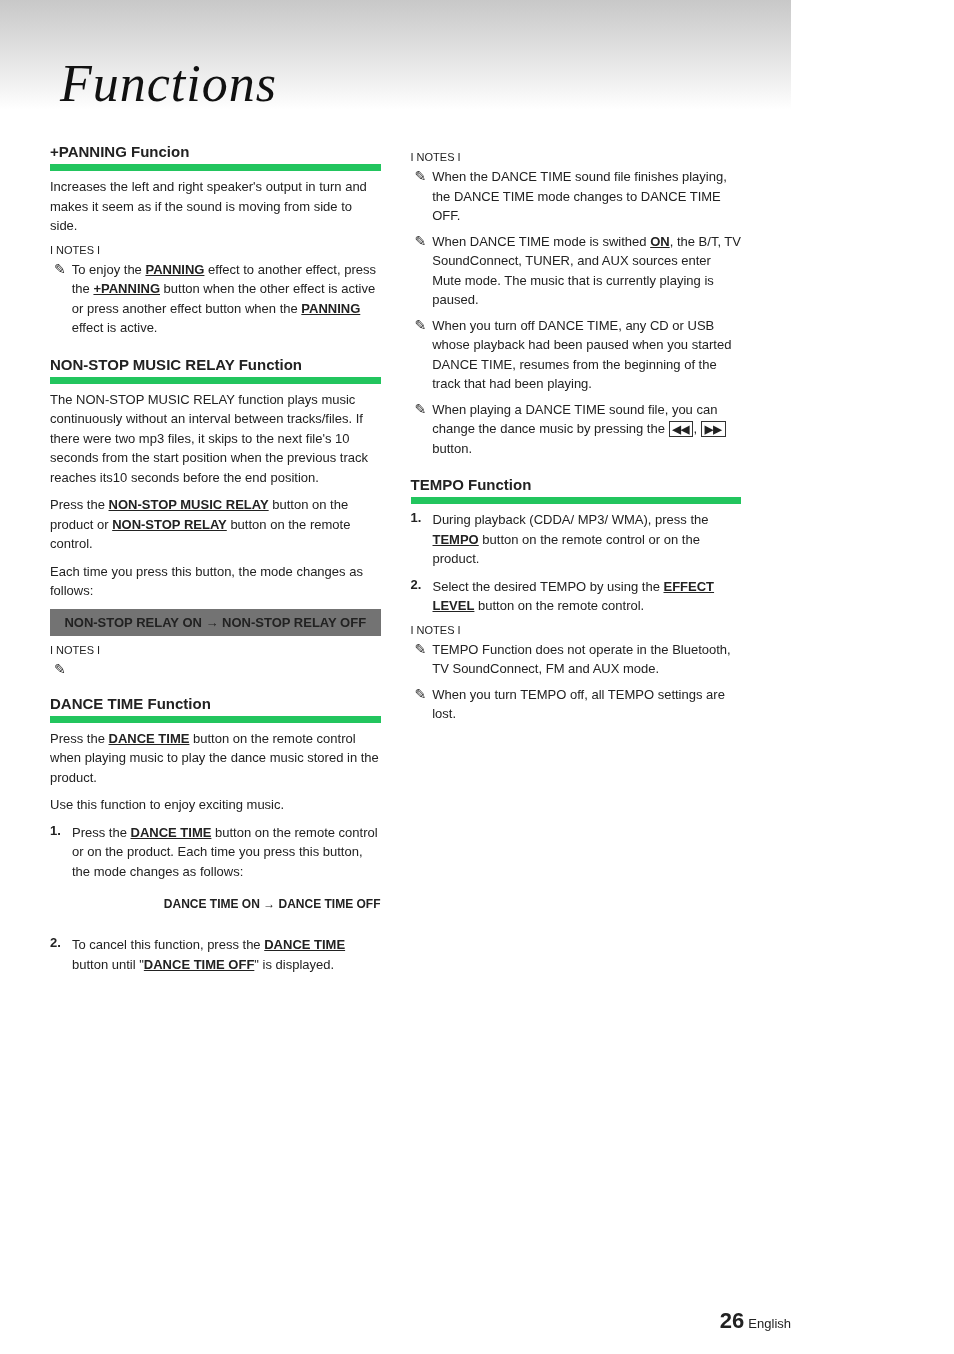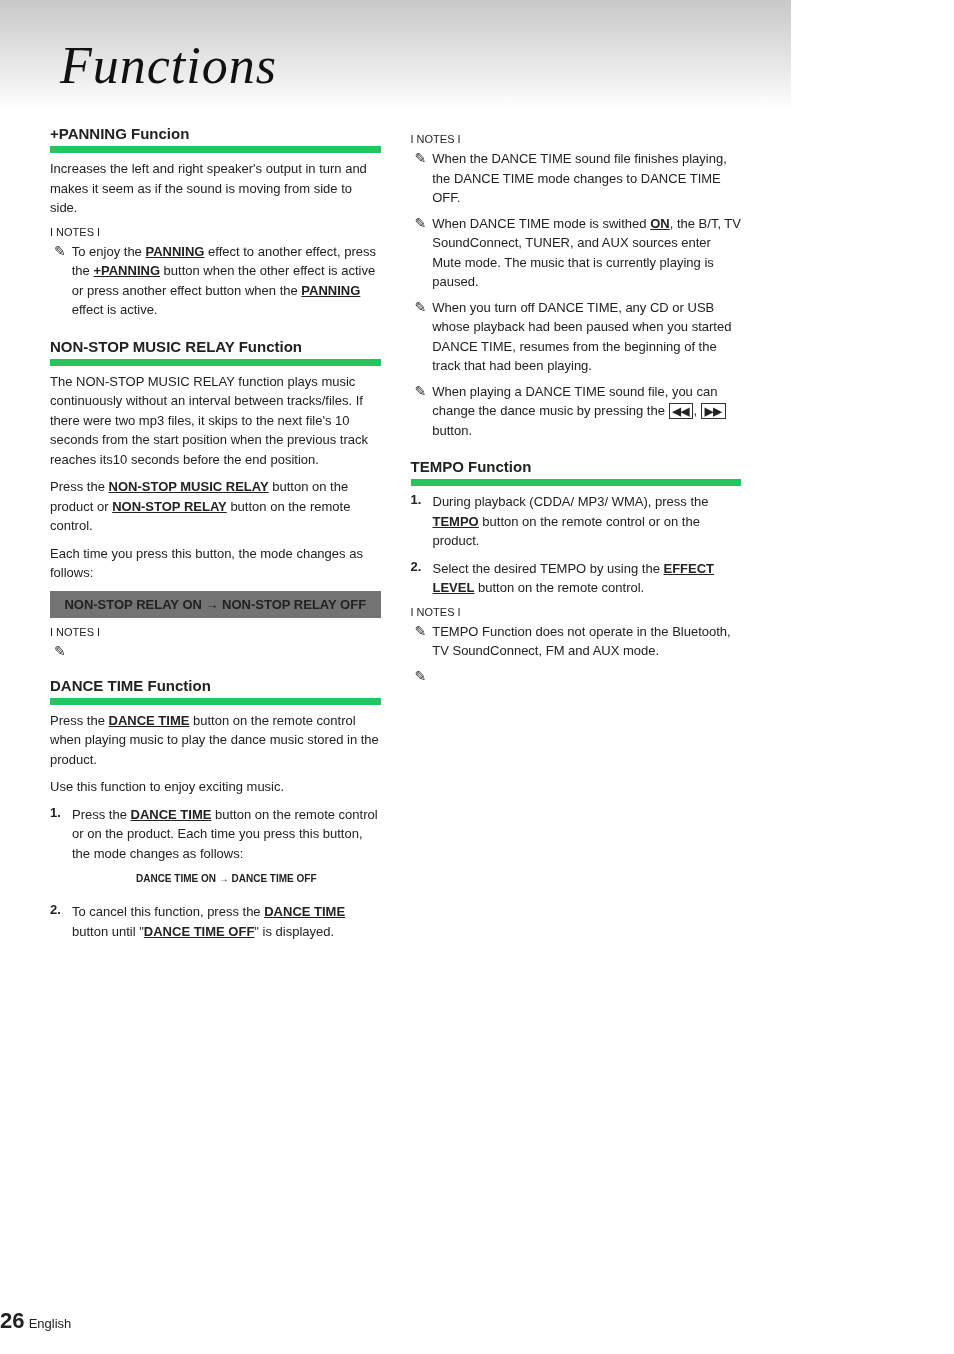--- a/index.html
+++ b/index.html
@@ -8,21 +8,21 @@
       min-height: 1354px;
       background: #ffffff;
       font-family: Arial, sans-serif;
       font-size: 13px;
       color: #222;
       position: relative;
     }
     .page {
       width: 791px;
       min-height: 1354px;
-      padding: 16px 50px 60px 50px;
+      padding: 34px 50px 60px 50px;
       position: relative;
     }
     
     .header-bar {
       position: absolute;
       top: 0; left: 0; right: 0;
       height: 110px;
       background: linear-gradient(to bottom, #c8c8c8 0%, #e8e8e8 60%, #ffffff 100%);
       z-index: 0;
     }
@@ -115,30 +115,30 @@
       font-weight: bold;
       min-width: 22px;
       margin-top: 0;
     }
     .numbered-item .item-text {
       font-size: 13px;
       line-height: 1.5;
     }
     .dance-time-relay {
       font-weight: bold;
-      text-align: center;
-      font-size: 10px;
-      margin: 8px 0;
+      text-align: right;
+      font-size: 12px;
+      margin: 14px 0;
     }
     .footer {
       position: absolute;
       bottom: 20px;
       left: 0;
       right: 0;
-      text-align: left;
+      text-align: right;
       font-size: 15px;
       color: #222;
     }
     .footer .page-num {
       font-size: 22px;
       font-weight: bold;
     }
     .footer .lang {
       font-size: 13px;
     }
@@ -250,20 +250,21 @@
             <span>Select the desired TEMPO by using the </span><strong>EFFECT LEVEL</strong><span> button on the remote control.</span>
           </span>
         </div>
         <p class="notes-header">I NOTES I</p>
         <div class="note-item">
           <span class="note-icon">✎</span>
           <span class="note-text">TEMPO Function does not operate in the Bluetooth, TV SoundConnect, FM and AUX mode.</span>
         </div>
         <div class="note-item">
           <span class="note-icon">✎</span>
+          <span class="note-text">When you turn TEMPO off, all TEMPO settings are lost.</span>
         </div>
       </div>
 
     </div>
   </div>
 
   <div class="footer">
     <span class="page-num">26</span> <span class="lang">English</span>
   </div>
 </div>

